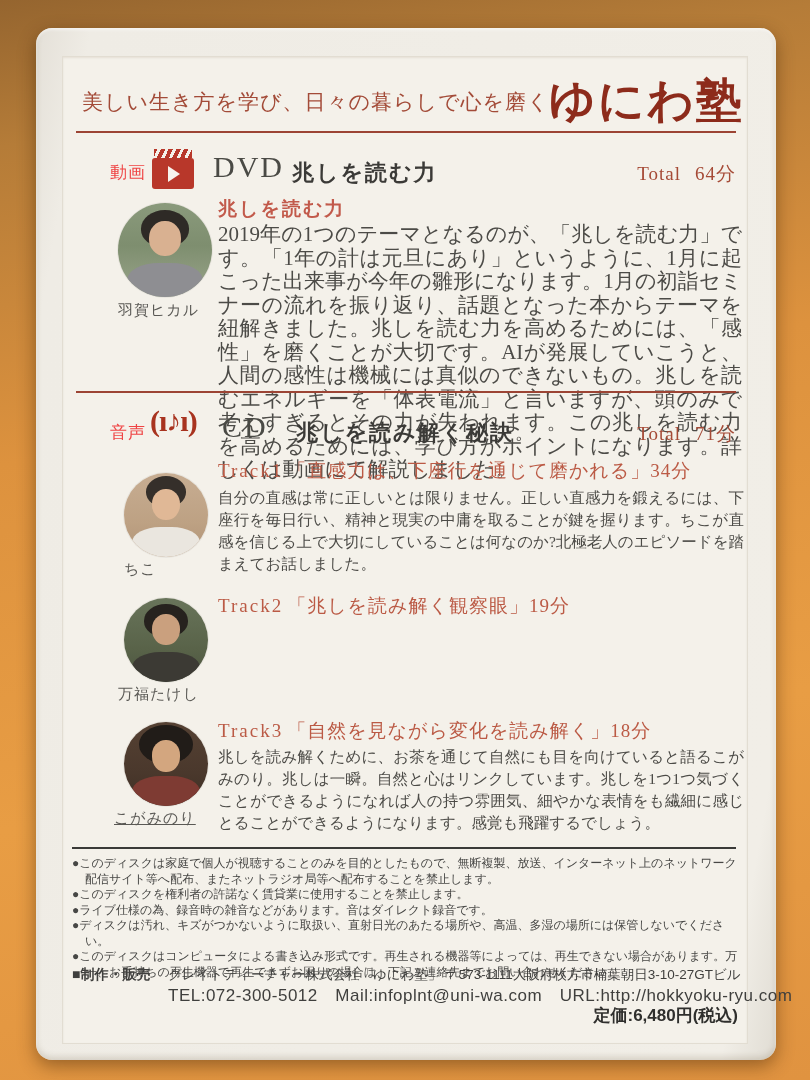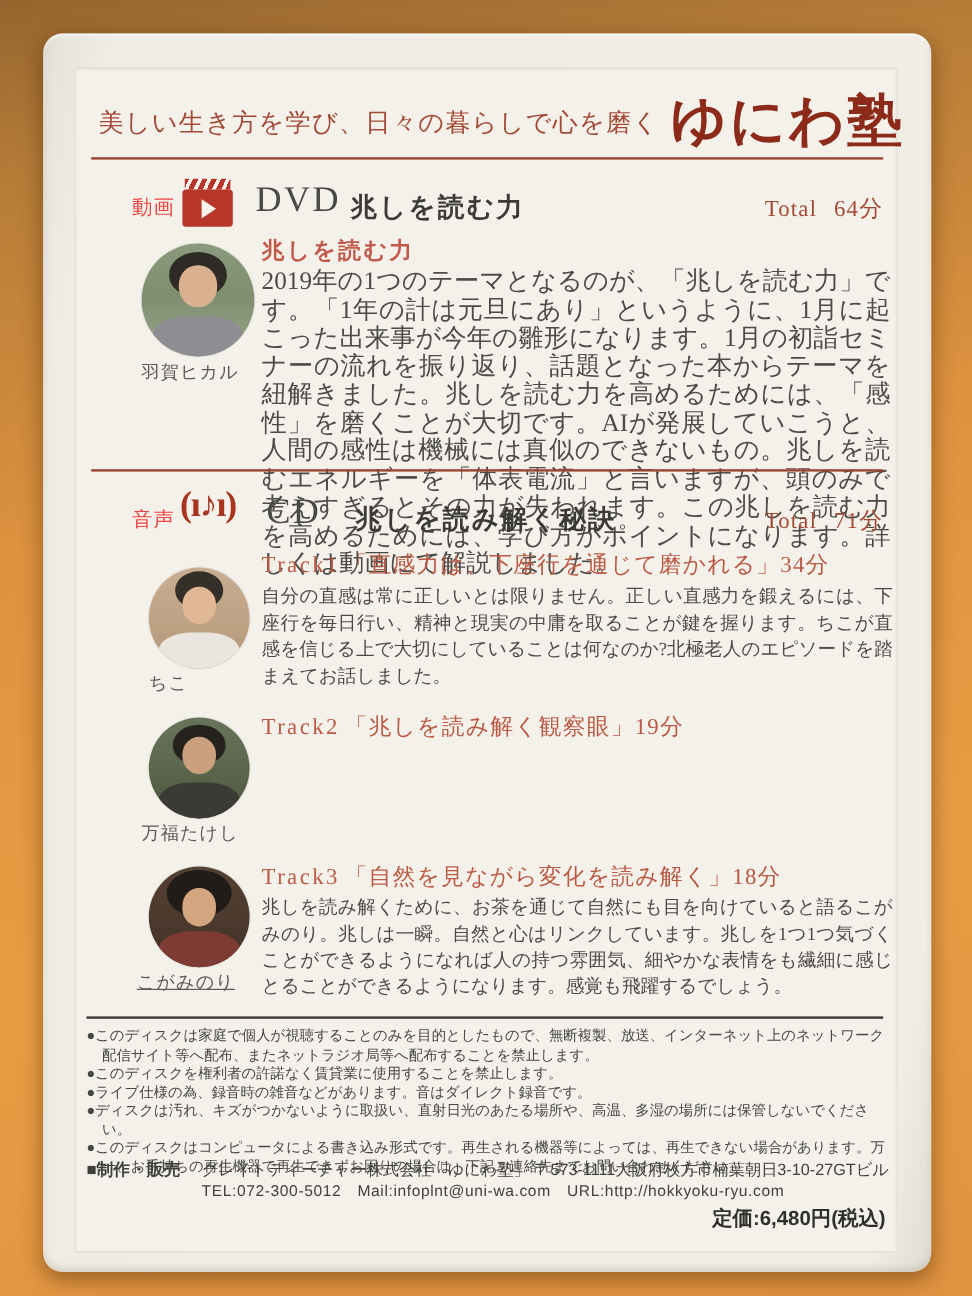--- a/index.html
+++ b/index.html
@@ -17,21 +17,21 @@
     box-shadow:0 6px 18px rgba(60,30,5,.45), inset 0 2px 3px rgba(255,255,255,.6), inset 0 -3px 6px rgba(90,70,40,.18);
   }
   .label{
     position:absolute;left:62px;top:56px;width:684px;height:986px;
     background:#f4f1ea;
     border:1px solid #e2ddd2;
     box-shadow:inset 0 1px 2px rgba(120,100,70,.12);
   }
   
   .tagline{position:absolute;left:82px;top:88px;font-size:21px;letter-spacing:1px;color:#a34b38;white-space:nowrap;}
-  .logo{position:absolute;right:56px;top:70px;font-size:46px;font-weight:bold;color:#8d2b1b;letter-spacing:2px;white-space:nowrap;}
+  .logo{position:absolute;right:66px;top:70px;font-size:46px;font-weight:bold;color:#8d2b1b;letter-spacing:2px;white-space:nowrap;}
   .rule-red{position:absolute;left:76px;width:660px;height:2px;background:#9c4434;}
   .rule-dark{position:absolute;left:72px;width:664px;height:2px;background:#3a3a38;}
   
   .media-label{position:absolute;font-size:17px;color:#ef4444;letter-spacing:1px;}
   .fmt{position:absolute;font-size:30px;color:#4a4a45;letter-spacing:2px;}
   .sec-title{position:absolute;font-size:22px;color:#3b3a37;font-weight:bold;letter-spacing:2px;}
   .total{position:absolute;right:74px;font-size:19px;color:#a54a36;letter-spacing:1px;}
   .total b{font-weight:normal;margin-left:14px;}
   
   .video-icon{position:absolute;left:152px;top:149px;width:42px;height:40px;}
@@ -56,21 +56,21 @@
   .track-title .tno{letter-spacing:2px;margin-right:4px;}
   .track-desc{position:absolute;left:218px;width:526px;font-size:15.5px;line-height:22px;color:#4c4b47;text-align:justify;}
   
   .notes{position:absolute;left:72px;top:856px;width:668px;font-family:"Liberation Sans","DejaVu Sans",sans-serif;
     font-size:12px;line-height:15.5px;color:#474745;}
   .note-item{text-indent:-13px;padding-left:13px;}
   .producer-label{position:absolute;left:72px;top:966px;font-size:14px;font-weight:bold;color:#3f3f3d;
     font-family:"Liberation Sans","DejaVu Sans",sans-serif;}
   .producer-line1{position:absolute;left:168px;top:966px;font-size:13.5px;color:#3f3f3d;white-space:nowrap;
     font-family:"Liberation Sans","DejaVu Sans",sans-serif;}
-  .producer-line2{position:absolute;left:168px;top:984px;font-size:13px;color:#3f3f3d;white-space:nowrap;
+  .producer-line2{position:absolute;left:168px;top:984px;font-size:17px;color:#3f3f3d;white-space:nowrap;
     font-family:"Liberation Sans","DejaVu Sans",sans-serif;letter-spacing:.5px;}
   .price{position:absolute;right:72px;top:1004px;font-size:17px;color:#2f2f2d;font-weight:bold;
     font-family:"Liberation Sans","DejaVu Sans",sans-serif;}
 </style>
 </head>
 <body>
 
 <div class="page">
 
   <div class="case"></div>

